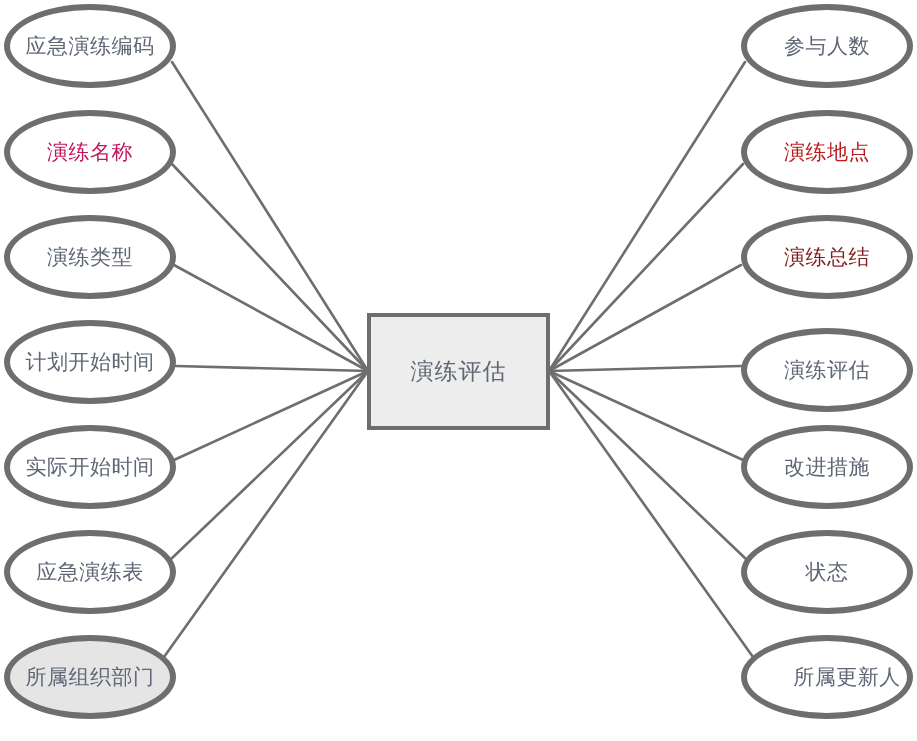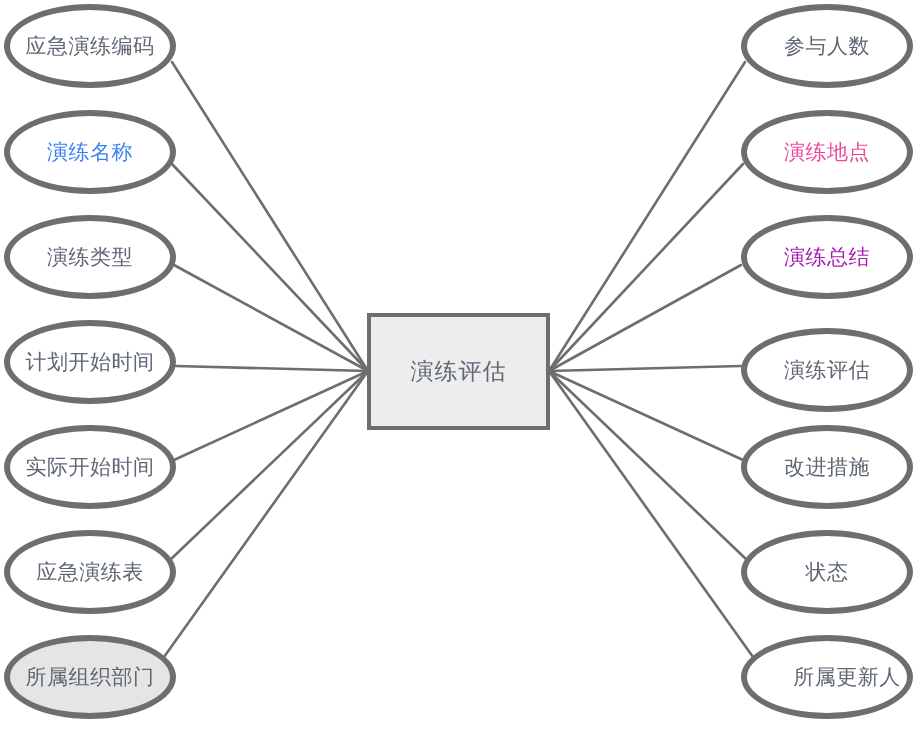--- a/index.html
+++ b/index.html
@@ -93,21 +93,21 @@
 
     <div class="entity-node" id="entity-node" style="left: 367px; top: 313px; width: 183px; height: 117px; background: rgb(237, 237, 237); border-color: rgb(110, 110, 110);">
       <span class="entity-label" style="color: rgb(95, 103, 117);">演练评估</span>
     </div>
 
     <div id="left-attribute-group">
         <div class="attribute-node" style="left: 4px; top: 4px; width: 172px; height: 84px; border-color: rgb(110, 110, 110); background: rgb(255, 255, 255);">
           <span class="attribute-label" style="color: rgb(95, 103, 117);">应急演练编码</span>
         </div>
         <div class="attribute-node" style="left: 4px; top: 110px; width: 172px; height: 84px; border-color: rgb(110, 110, 110); background: rgb(255, 255, 255);">
-          <span class="attribute-label" style="color: #3b82f6;">演练名称</span>
+          <span class="attribute-label" style="color: #be185d;">演练名称</span>
         </div>
         <div class="attribute-node" style="left: 4px; top: 215px; width: 172px; height: 84px; border-color: rgb(110, 110, 110); background: rgb(255, 255, 255);">
           <span class="attribute-label" style="color: rgb(95, 103, 117);">演练类型</span>
         </div>
         <div class="attribute-node" style="left: 4px; top: 320px; width: 172px; height: 84px; border-color: rgb(110, 110, 110); background: rgb(255, 255, 255); justify-content: center;">
           <span class="attribute-label" style="color: rgb(95, 103, 117);">计划开始时间</span>
         </div>
         <div class="attribute-node" style="left: 4px; top: 425px; width: 172px; height: 84px; border-color: rgb(110, 110, 110); background: rgb(255, 255, 255);">
           <span class="attribute-label" style="color: rgb(95, 103, 117);">实际开始时间</span>
         </div>
@@ -116,24 +116,24 @@
         </div>
         <div class="attribute-node" style="left: 4px; top: 635px; width: 172px; height: 84px; border-color: rgb(110, 110, 110); background: #e5e5e5;">
           <span class="attribute-label" style="color: rgb(95, 103, 117);">所属组织部门</span>
         </div>
       </div>
     <div id="right-attribute-group">
         <div class="attribute-node" style="left: 741px; top: 4px; width: 172px; height: 84px; border-color: rgb(110, 110, 110); background: rgb(255, 255, 255);">
           <span class="attribute-label" style="color: rgb(95, 103, 117);">参与人数</span>
         </div>
         <div class="attribute-node" style="left: 741px; top: 110px; width: 172px; height: 84px; border-color: rgb(110, 110, 110); background: rgb(255, 255, 255);">
-          <span class="attribute-label" style="color: #ec4899;">演练地点</span>
+          <span class="attribute-label" style="color: #b91c1c;">演练地点</span>
         </div>
         <div class="attribute-node" style="left: 741px; top: 215px; width: 172px; height: 84px; border-color: rgb(110, 110, 110); background: rgb(255, 255, 255);">
-          <span class="attribute-label" style="color: #a21caf;">演练总结</span>
+          <span class="attribute-label" style="color: #7f1d1d;">演练总结</span>
         </div>
         <div class="attribute-node" style="left: 741px; top: 328px; width: 172px; height: 84px; border-color: rgb(110, 110, 110); background: rgb(255, 255, 255);">
           <span class="attribute-label" style="color: rgb(95, 103, 117);">演练评估</span>
         </div>
         <div class="attribute-node" style="left: 741px; top: 425px; width: 172px; height: 84px; border-color: rgb(110, 110, 110); background: rgb(255, 255, 255);">
           <span class="attribute-label" style="color: rgb(95, 103, 117);">改进措施</span>
         </div>
         <div class="attribute-node" style="left: 741px; top: 530px; width: 172px; height: 84px; border-color: rgb(110, 110, 110); background: rgb(255, 255, 255);">
           <span class="attribute-label" style="color: rgb(95, 103, 117);">状态</span>
         </div>

